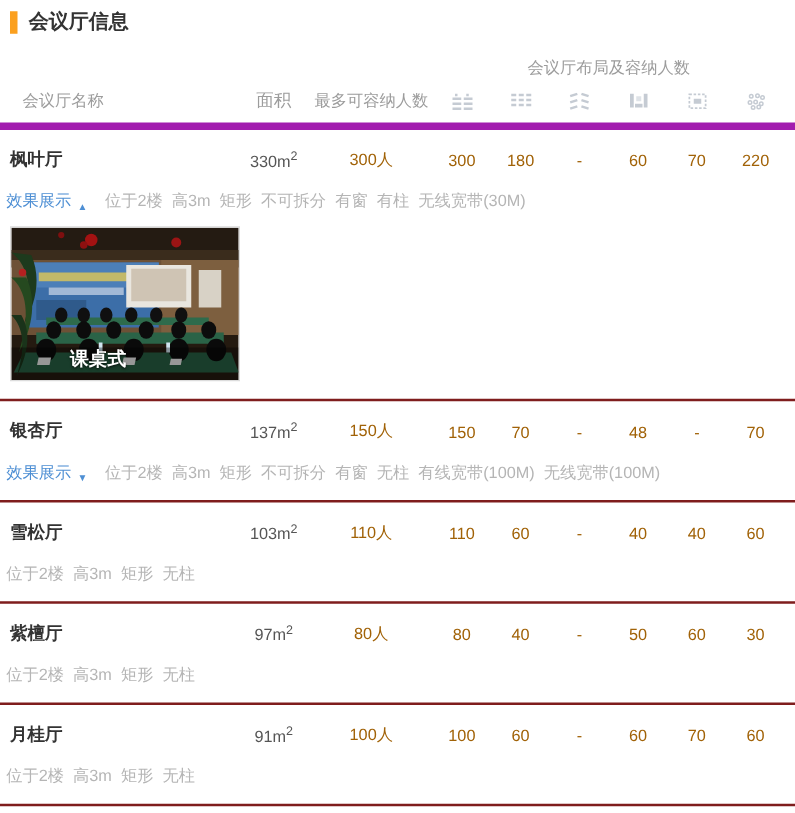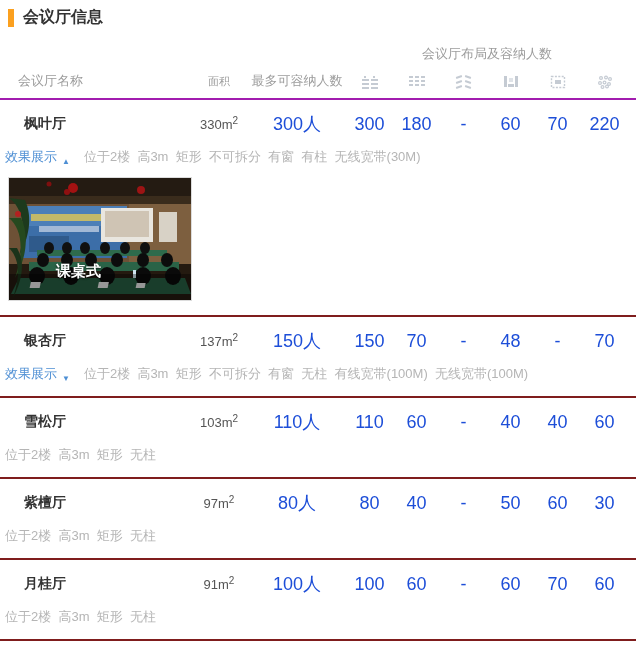--- a/index.html
+++ b/index.html
@@ -6,49 +6,49 @@
   body{
     width:636px;height:650px;overflow:hidden;background:#ffffff;
     font-family:"Liberation Sans","DejaVu Sans",sans-serif;
     -webkit-font-smoothing:antialiased;
   }
   
   .section-title{display:flex;align-items:center;padding:7px 0 4px 8px;}
   .title-bar{width:6px;height:18px;background:#FBA01F;margin-right:9px;}
   .title-text{font-size:16px;font-weight:bold;color:#333;}
   
-  .thead{padding-top:12px;border-bottom:2px solid #a21caf;}
+  .thead{padding-top:12px;border-bottom:6px solid #a21caf;}
   .group-row{display:flex;height:20px;align-items:center;}
   .group-spacer{flex:0 0 346px;}
   .group-label{flex:1;text-align:center;font-size:13px;color:#9c9c9c;padding-right:8px;}
   .cols-row{display:flex;align-items:center;height:34px;}
-  .c-name{flex:0 0 190px;padding-left:24px;box-sizing:border-box;}
+  .c-name{flex:0 0 190px;padding-left:8px;box-sizing:border-box;}
   .thead .c-name{padding-left:18px;font-size:13px;color:#9c9c9c;}
   .c-area{flex:0 0 58px;text-align:center;}
-  .thead .c-area{font-size:11px;color:#9c9c9c;}
+  .thead .c-area{font-size:14px;color:#9c9c9c;}
   .c-cap{flex:0 0 98px;text-align:center;}
   .thead .c-cap{font-size:13px;color:#9c9c9c;}
   .c-lay{flex:0 0 47px;text-align:center;}
   .lay-icon{display:inline-block;vertical-align:middle;}
   
   .row{padding:10px 0 12px 0;}
   .row + .row{border-top:2px solid #7f1d1d;}
   .main-line{display:flex;align-items:center;height:28px;}
   .hall-name{font-size:14px;font-weight:bold;color:#333;}
-  .val{font-size:18px;color:#1d4ed8;}
+  .val{font-size:13px;color:#a16207;}
   .area-val{font-size:13px;color:#555;}
   .area-val sup{font-size:10px;}
   .attr-line{display:flex;align-items:center;margin-top:9px;height:20px;padding-left:5px;}
   .expand-link{font-size:13px;color:#4e8fd4;cursor:pointer;display:inline-flex;align-items:flex-end;margin-right:14px;}
   .expand-arrow{font-size:8px;color:#4e8fd4;margin-left:5px;}
   .attrs{font-size:13px;color:#b5b5b5;white-space:pre-wrap;}
   
   .photo-wrap{position:relative;width:182px;height:122px;margin:10px 0 2px 8px;border:1px solid #dcdcdc;box-sizing:content-box;overflow:hidden;}
   .photo-wrap svg{display:block;}
-  .photo-label{position:absolute;left:47px;bottom:19px;color:#ffffff;font-size:15px;font-weight:bold;text-shadow:0 1px 2px rgba(0,0,0,.8);}
+  .photo-label{position:absolute;left:47px;bottom:7px;color:#ffffff;font-size:15px;font-weight:bold;text-shadow:0 1px 2px rgba(0,0,0,.8);}
 </style>
 </head>
 <body>
 
 <div class="section-title">
   <div class="title-bar"></div>
   <div class="title-text">会议厅信息</div>
 </div>
 
 <div class="thead">

